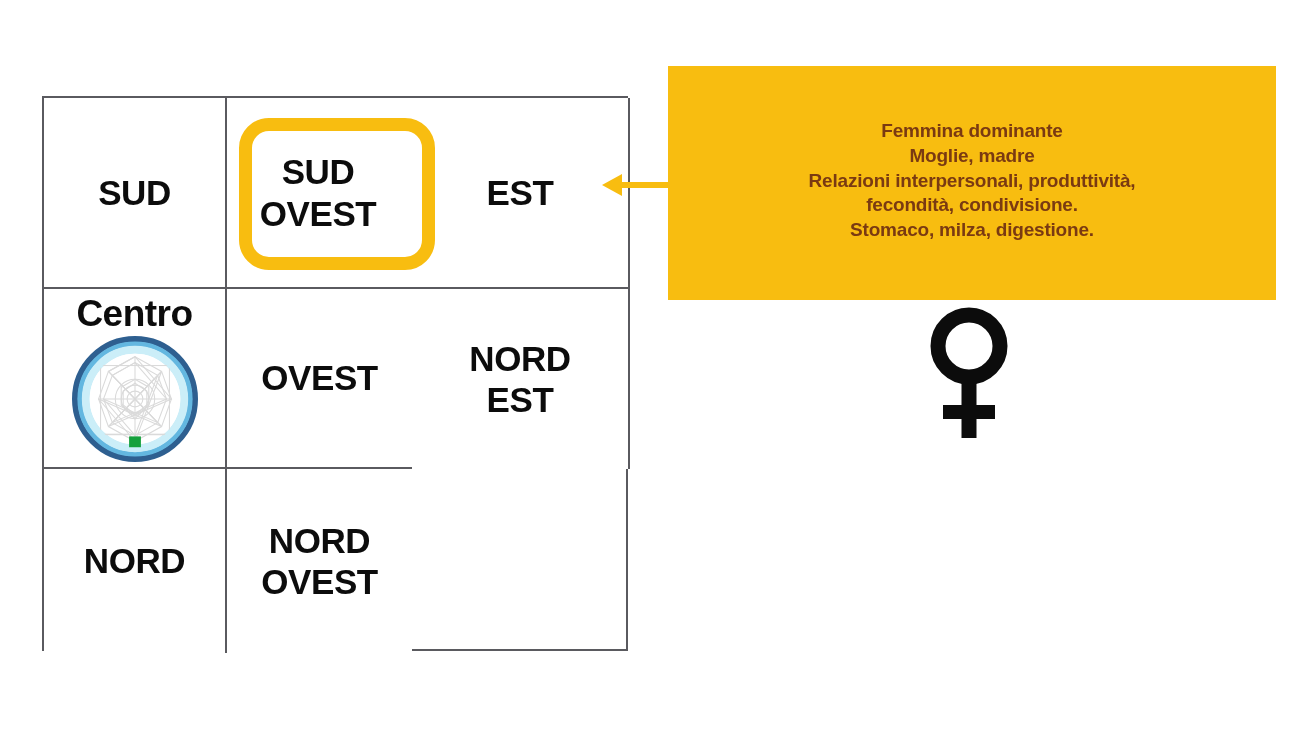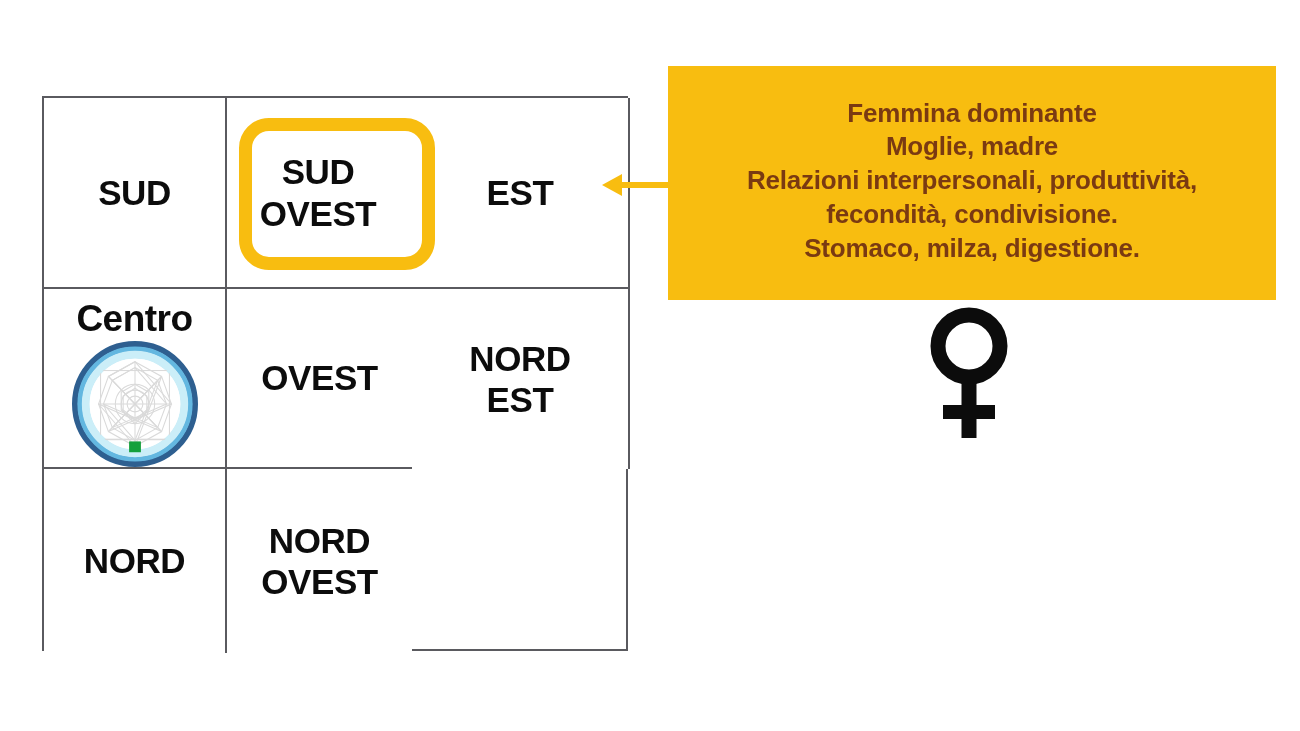--- a/index.html
+++ b/index.html
@@ -75,21 +75,21 @@
     position: relative;
     z-index: 3;
     margin-left: -3px;
   }
 
   
   .centro-wrap {
     display: flex;
     flex-direction: column;
     align-items: center;
-    justify-content: flex-end;
+    justify-content: center;
     height: 100%;
     box-sizing: border-box;
   }
   .centro-title {
     font-family: "Liberation Sans", sans-serif;
     font-weight: bold;
     font-size: 37px;
     color: #0c0c0c;
     letter-spacing: -0.5px;
     line-height: 1;
@@ -111,21 +111,21 @@
     background: #f8bd10;
     display: flex;
     align-items: center;
     justify-content: center;
     box-sizing: border-box;
     padding: 4px 10px 8px 10px;
   }
   #callout-text {
     font-family: "Liberation Sans", sans-serif;
     font-weight: bold;
-    font-size: 26px;
+    font-size: 19px;
     line-height: 1.30;
     color: #7a3a12;
     text-align: center;
     white-space: pre-line;
     letter-spacing: -0.2px;
   }
 
   
   #callout-arrow {
     position: absolute;

